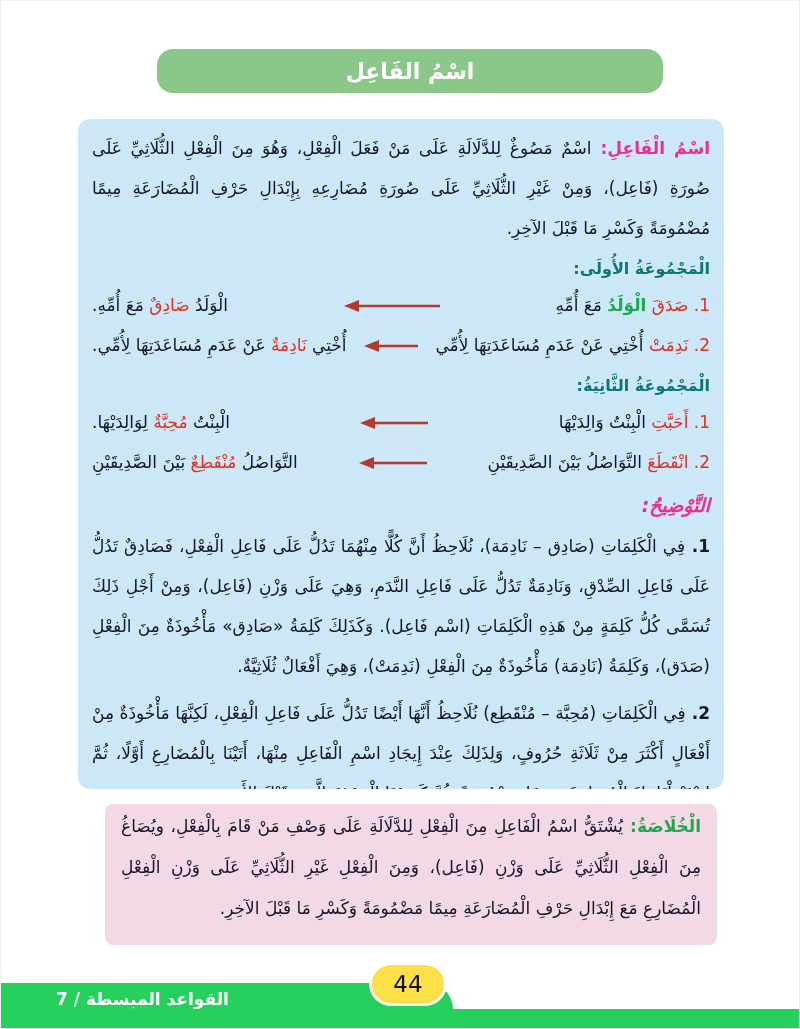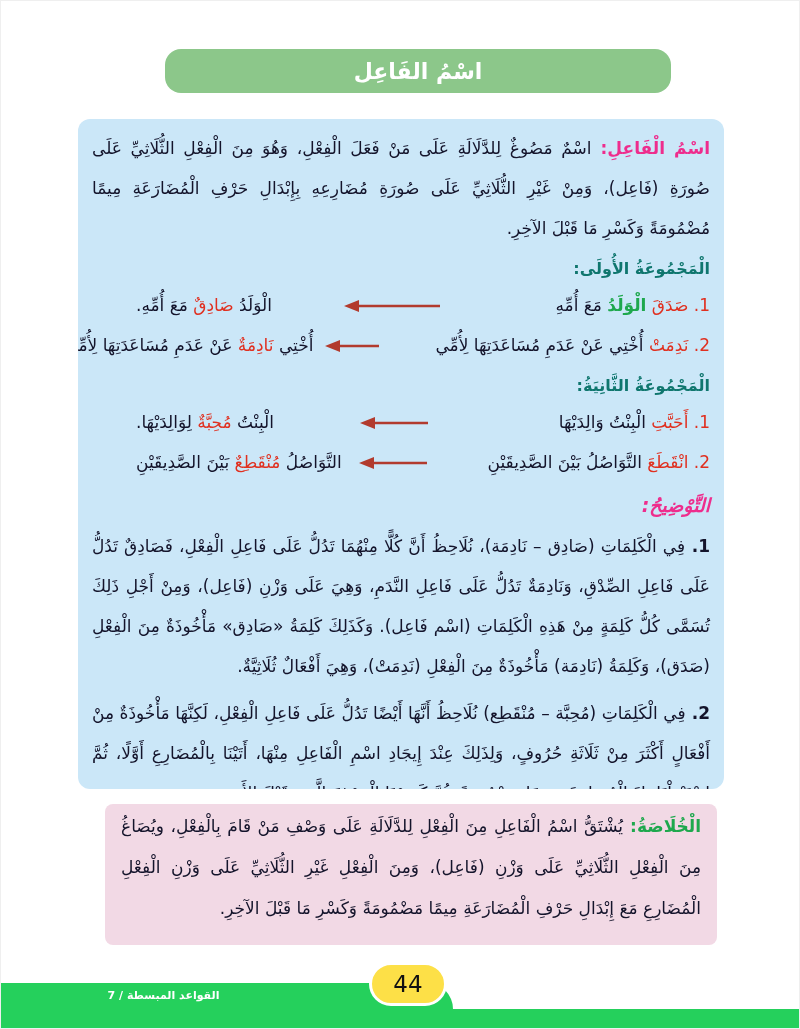--- a/index.html
+++ b/index.html
@@ -3,21 +3,21 @@
 <meta charset="utf-8">
 <style>
   html,body{margin:0;padding:0;background:#fff;}
   .page{
     position:relative;width:800px;height:1029px;background:#ffffff;
     font-family:"DejaVu Sans",sans-serif;overflow:hidden;
     border:1px solid #efefef;box-sizing:border-box;
   }
   
   .title-pill{
-    position:absolute;left:164px;top:48px;width:506px;height:44px;
+    position:absolute;left:156px;top:48px;width:506px;height:44px;
     background:#8cc78a;border-radius:16px;
     display:flex;align-items:center;justify-content:center;
     color:#ffffff;font-size:22px;font-weight:bold;direction:rtl;
   }
   
   .content-box{
     position:absolute;left:77px;top:118px;width:646px;height:670px;
     background:#cbe7f8;border-radius:12px;box-sizing:border-box;
     padding:10px 14px 18px 14px;direction:rtl;text-align:right;
     color:#14142b;font-size:17px;overflow:hidden;
@@ -29,21 +29,21 @@
   }
   .expl-heading{
     margin:2px 0 0 0;line-height:2.2;font-size:19px;font-weight:bold;
     color:#ee2d8d;
     font-style:italic;
   }
   .ex-row{
     display:flex;align-items:center;justify-content:space-between;
     line-height:2.35;gap:10px;
   }
-  .sent{white-space:nowrap;margin-left:44px;}
+  .sent{white-space:nowrap;}
   .arrow{flex:0 0 auto;}
   
   .seg-red{color:#e03020;}
   .seg-green{color:#1ea84d;font-weight:bold;}
   .seg-pink{color:#ee2d8d;font-weight:bold;}
   .seg-b{font-weight:bold;}
   
   .summary-box{
     position:absolute;left:104px;top:803px;width:612px;height:141px;
     background:#f2d9e5;border-radius:8px;box-sizing:border-box;
@@ -54,21 +54,21 @@
   .footer-strip{
     position:absolute;left:0;top:1008px;width:800px;height:21px;
     background:#25d05c;
   }
   .footer-tall{
     position:absolute;left:0;top:982px;width:452px;height:47px;
     background:#25d05c;border-top-right-radius:26px;
   }
   .series-label{
     position:absolute;left:55px;top:988px;width:215px;
-    text-align:center;color:#ffffff;font-weight:bold;font-size:11px;
+    text-align:left;color:#ffffff;font-weight:bold;font-size:17px;
     direction:rtl;
   }
   .page-pill{
     position:absolute;left:368px;top:961px;width:78px;height:44px;
     background:#fde047;border:3px solid #ffffff;border-radius:24px;
     box-sizing:border-box;display:flex;align-items:center;justify-content:center;
     font-size:23px;color:#111111;
   }
 </style>
 </head>

